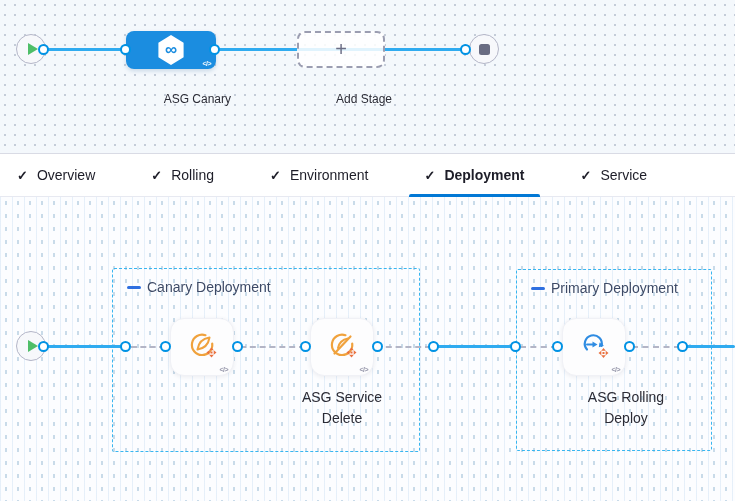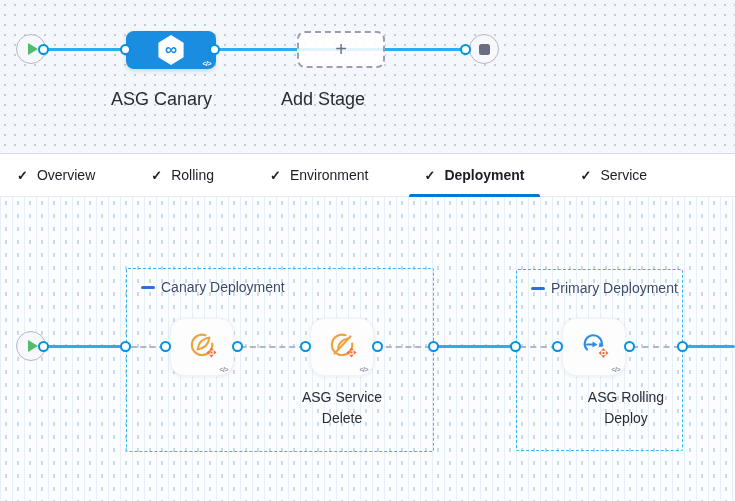--- a/index.html
+++ b/index.html
@@ -37,21 +37,21 @@
   .hex span{color:#1b8de0;font-size:17px;font-weight:bold;line-height:1;margin-top:-2px;}
   .yaml{position:absolute;right:5px;bottom:2px;font-size:7px;font-weight:bold;letter-spacing:-.5px;}
   .yaml-light{color:rgba(255,255,255,.95);}
   .yaml-gray{color:#9596a9;}
   .add-stage{
     position:absolute;left:297px;top:31px;width:88px;height:37px;border-radius:8px;
     border:2px dashed #9b9db1;background:rgba(255,255,255,.85);box-sizing:border-box;
     display:flex;align-items:center;justify-content:center;z-index:2;cursor:pointer;
   }
   .plus{font-size:20px;font-weight:300;color:#6b6d85;line-height:1;margin-top:-2px;}
-  .node-label{position:absolute;font-size:18px;color:#2b2b35;text-align:left;line-height:21px;z-index:2;}
+  .node-label{position:absolute;font-size:12px;color:#2b2b35;text-align:right;line-height:21px;z-index:2;}
   
   .tab-bar{
     position:absolute;left:0;top:153px;width:735px;height:44px;background:#fff;
     border-top:1px solid #d9dbe5;border-bottom:1px solid #e7e9f1;box-sizing:border-box;
     display:flex;align-items:stretch;padding-left:2px;gap:26px;
   }
   .tab{
     position:relative;display:flex;align-items:center;gap:9px;padding:0 15px;
     font-size:14px;color:#1d1d28;cursor:pointer;white-space:nowrap;
   }
@@ -110,21 +110,21 @@
   <div class="node-circle" style="left:469px;top:34px;">
     <span class="stop-sq"></span>
   </div>
 
   <span class="port" style="left:38px;top:44px;"></span>
   <span class="port" style="left:120px;top:44px;"></span>
   <span class="port" style="left:209px;top:44px;"></span>
   <span class="port" style="left:460px;top:44px;"></span>
 
   <div class="node-label" style="left:111px;top:89px;width:120px;">ASG Canary</div>
-  <div class="node-label" style="left:281px;top:89px;width:120px;">Add Stage</div>
+  <div class="node-label" style="left:272px;top:89px;width:120px;">Add Stage</div>
 </div>
 
 <div class="tab-bar">
   <div class="tab">
     <span class="check">✓</span>
     <span>Overview</span>
   </div>
   <div class="tab">
     <span class="check">✓</span>
     <span>Rolling</span>
@@ -138,27 +138,27 @@
     <span>Deployment</span>
   </div>
   <div class="tab">
     <span class="check">✓</span>
     <span>Service</span>
   </div>
 </div>
 
 <div class="exec-canvas">
 
-  <div class="group" style="left:126px;top:71px;width:308px;height:184px;">
+  <div class="group" style="left:112px;top:71px;width:308px;height:184px;">
     <div class="group-head">
       <span class="group-dash"></span>
       <span class="group-title-text">Canary Deployment</span>
     </div>
   </div>
-  <div class="group" style="left:516px;top:72px;width:167px;height:182px;">
+  <div class="group" style="left:516px;top:72px;width:196px;height:182px;">
     <div class="group-head">
       <span class="group-dash"></span>
       <span class="group-title-text">Primary Deployment</span>
     </div>
   </div>
 
   <div class="h-line" style="left:46px;top:148px;width:84px;"></div>
   <div class="h-line" style="left:434px;top:148px;width:82px;"></div>
   <div class="h-line" style="left:683px;top:148px;width:52px;"></div>
 

